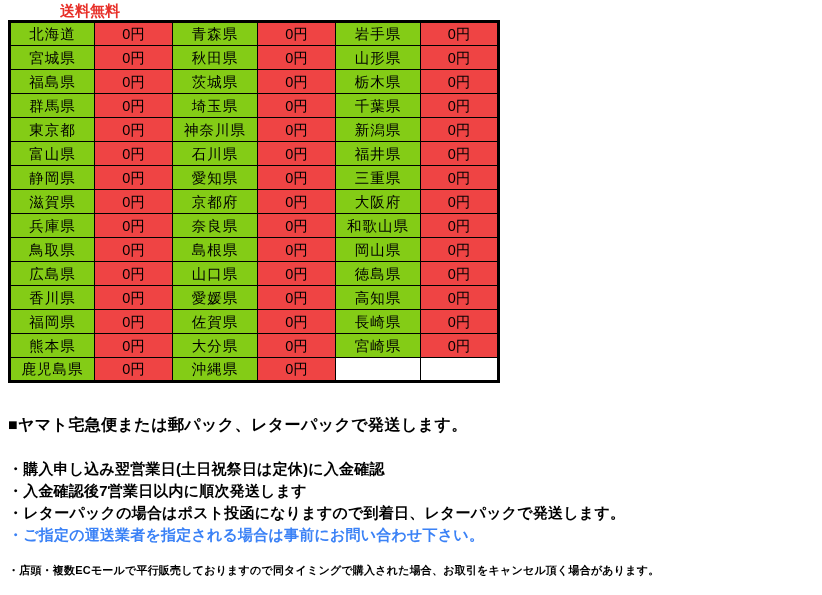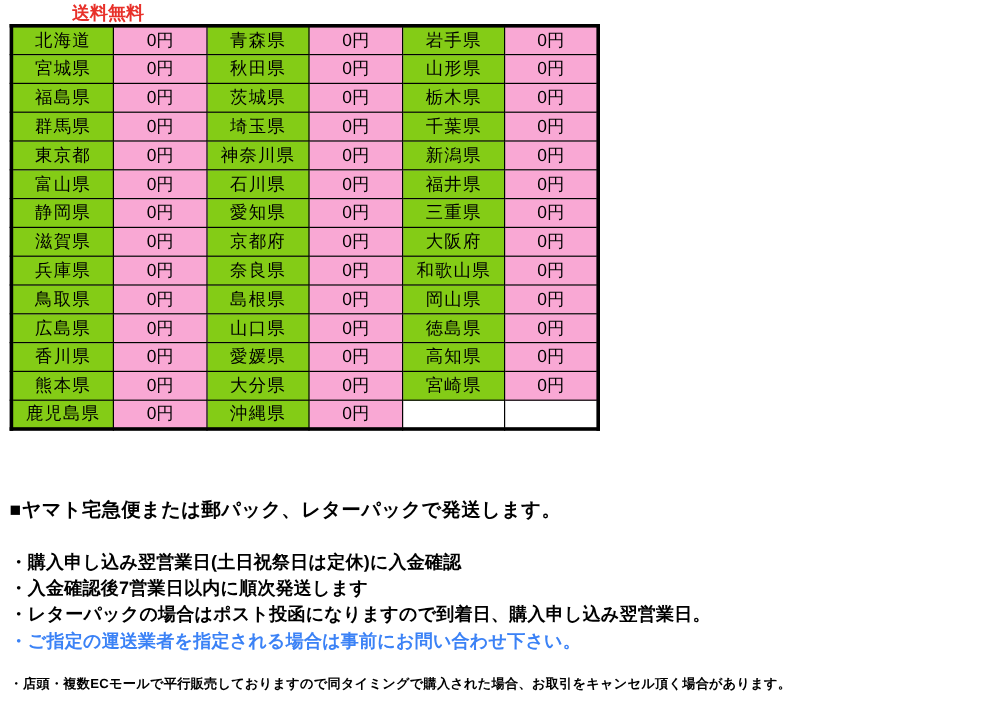--- a/index.html
+++ b/index.html
@@ -52,21 +52,21 @@
   }
   td.pref {
     width: 85px;
     text-align: center;
     background: #84cc16;
     letter-spacing: 1px;
   }
   td.fee-val {
     width: 78px;
     text-align: center;
-    background: #f9a8d4;
+    background: #ef4444;
     letter-spacing: 0px;
   }
   td.empty {
     width: 85px;
     background: #ffffff;
   }
   td.empty-fee {
     width: 78px;
     background: #ffffff;
   }
@@ -199,20 +199,28 @@
           </tr>
           <tr>
             <td class="pref">香川県</td>
             <td class="fee-val">0円</td>
             <td class="pref">愛媛県</td>
             <td class="fee-val">0円</td>
             <td class="pref">高知県</td>
             <td class="fee-val">0円</td>
           </tr>
           <tr>
+            <td class="pref">福岡県</td>
+            <td class="fee-val">0円</td>
+            <td class="pref">佐賀県</td>
+            <td class="fee-val">0円</td>
+            <td class="pref">長崎県</td>
+            <td class="fee-val">0円</td>
+          </tr>
+          <tr>
             <td class="pref">熊本県</td>
             <td class="fee-val">0円</td>
             <td class="pref">大分県</td>
             <td class="fee-val">0円</td>
             <td class="pref">宮崎県</td>
             <td class="fee-val">0円</td>
           </tr>
           <tr>
             <td class="pref">鹿児島県</td>
             <td class="fee-val">0円</td>
@@ -223,18 +231,18 @@
           </tr>
         </tbody>
     </table>
   </div>
 
   <div class="note-head">■ヤマト宅急便または郵パック、レターパックで発送します。</div>
 
   <div class="bullets" id="notes-list">
       <div class="line" style="color: rgb(0, 0, 0);">・購入申し込み翌営業日(土日祝祭日は定休)に入金確認</div>
       <div class="line" style="color: rgb(0, 0, 0);">・入金確認後7営業日以内に順次発送します</div>
-      <div class="line" style="color: rgb(0, 0, 0);">・レターパックの場合はポスト投函になりますので到着日、購入申し込み翌営業日。</div>
+      <div class="line" style="color: rgb(0, 0, 0);">・レターパックの場合はポスト投函になりますので到着日、レターパックで発送します。</div>
       <div class="line" style="color: #3b82f6;">・ご指定の運送業者を指定される場合は事前にお問い合わせ下さい。</div>
       <div class="line small" style="color: rgb(0, 0, 0);">・店頭・複数ECモールで平行販売しておりますので同タイミングで購入された場合、お取引をキャンセル頂く場合があります。</div>
     </div>
 
 </div>
 
 </body></html>

